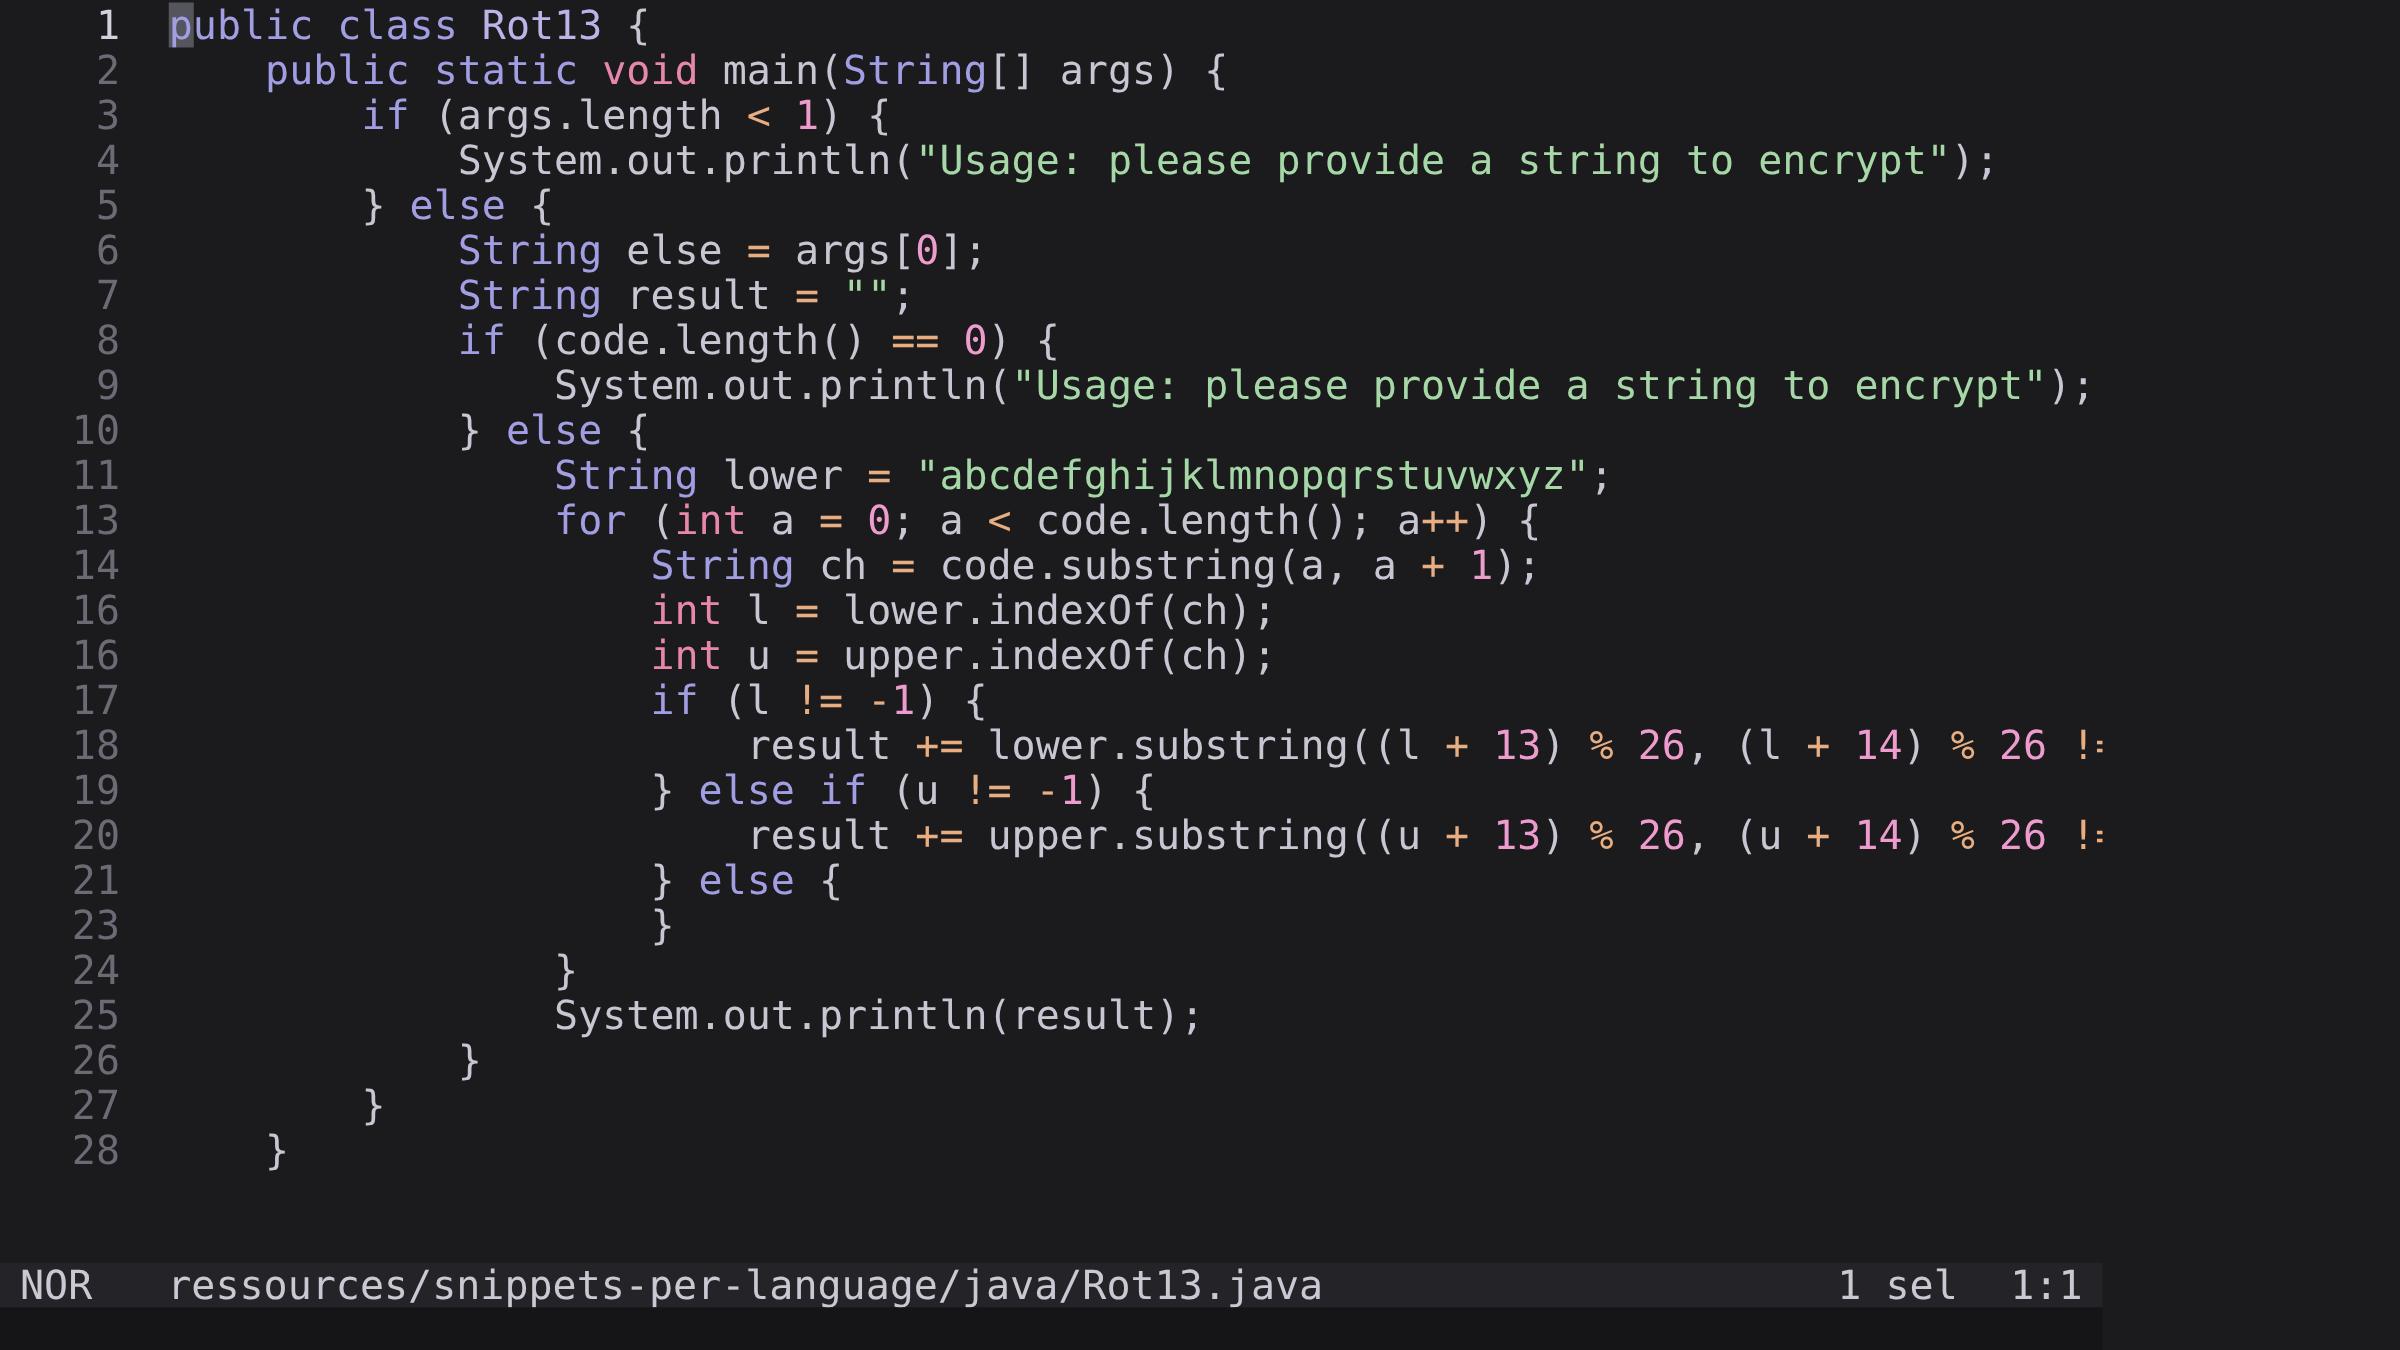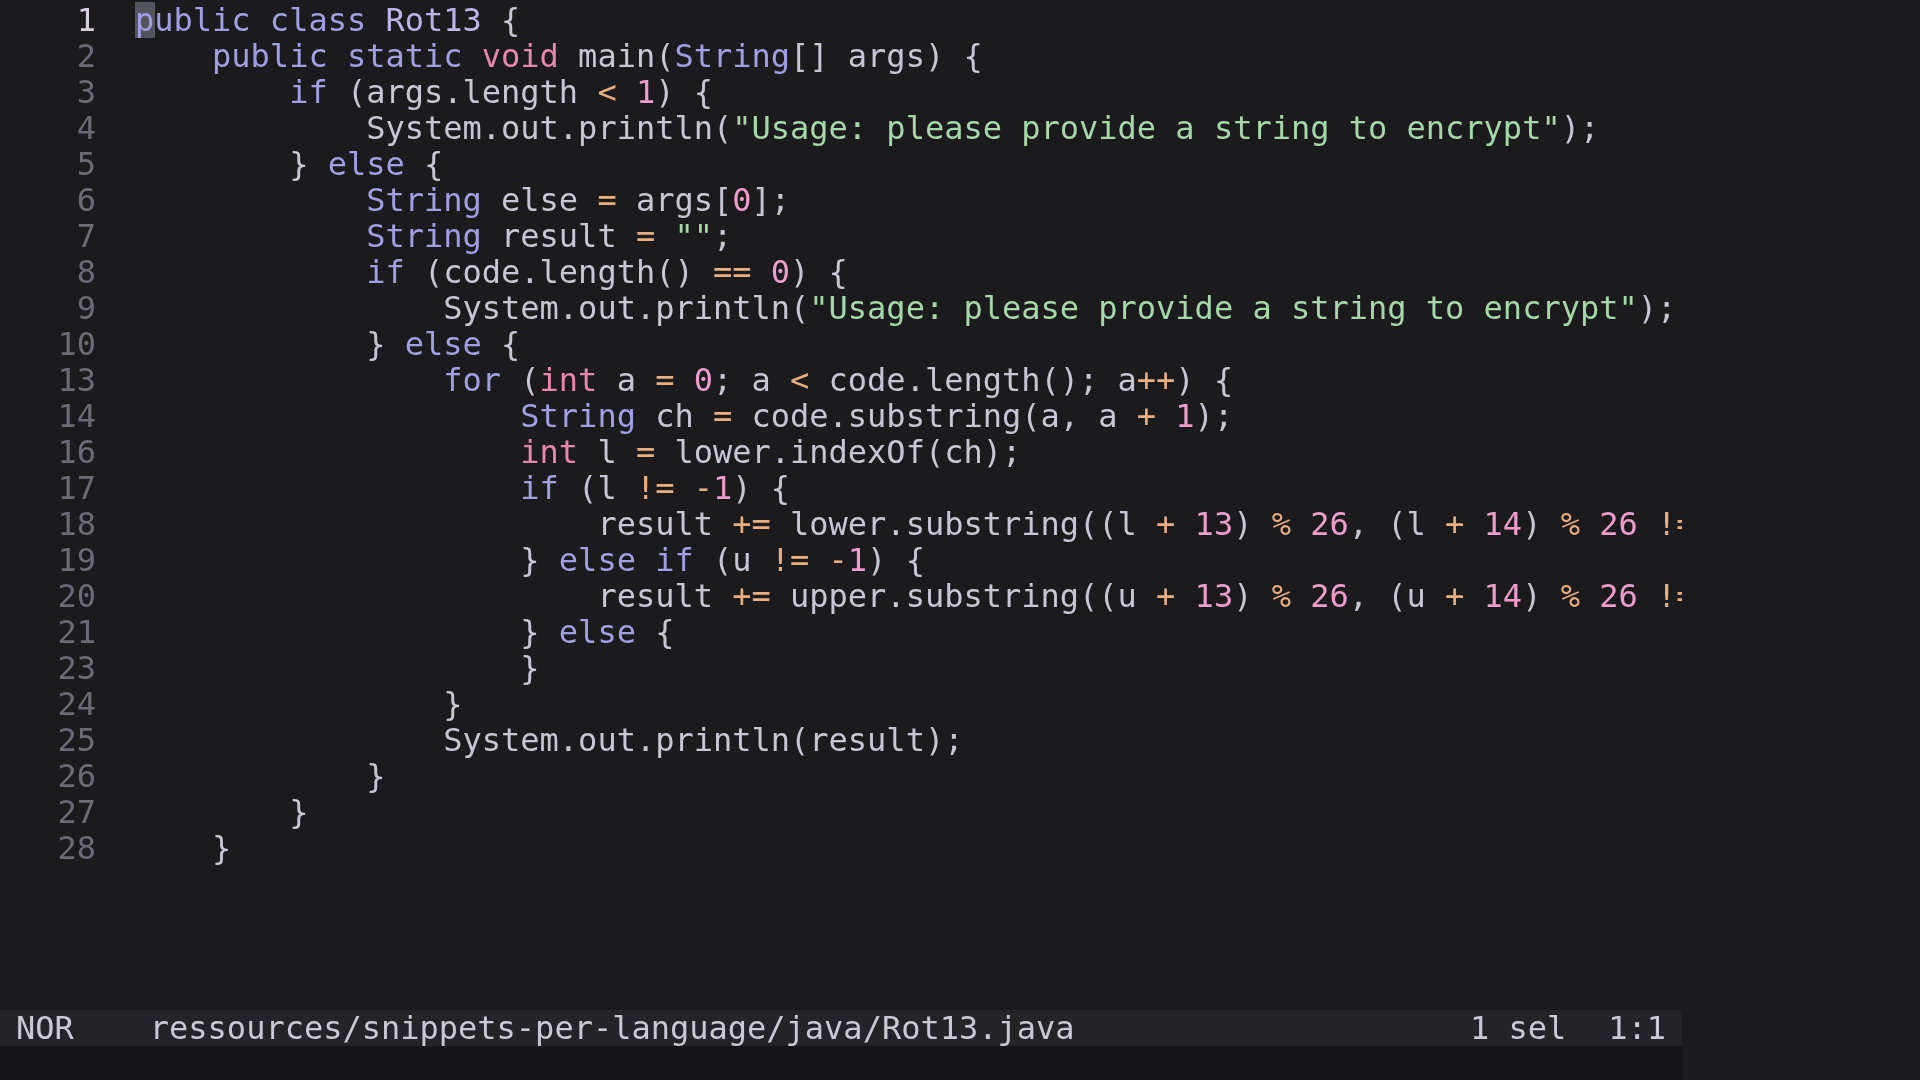--- a/index.html
+++ b/index.html
@@ -60,21 +60,21 @@
   .statusline {
     height: 36px;
     line-height: 36px;
     background: var(--statusBg);
     color: var(--statusFg);
     display: flex;
     padding: 0 16px;
     white-space: pre;
     flex: 0 0 36px;
   }
-  .sl-file { margin-left: 76px; }
+  .sl-file { margin-left: 60px; }
   .sl-spacer { flex: 1; }
   .sl-pos { margin-left: 42px; }
   .commandline {
     flex: 1;
     background: var(--cmdBg);
   }
 </style>
 </head>
 <body>
 
@@ -85,23 +85,25 @@
         <div class="row"><span class="lnum cur">1</span><span class="ltext"><span class="t-kw">public</span><span class="t-tx"> </span><span class="t-kw">class</span><span class="t-tx"> </span><span class="t-ty">Rot13</span><span class="t-tx"> {</span></span></div>
         <div class="row"><span class="lnum">2</span><span class="ltext"><span class="t-tx">    </span><span class="t-kw">public</span><span class="t-tx"> </span><span class="t-kw">static</span><span class="t-tx"> </span><span class="t-pr">void</span><span class="t-tx"> main(</span><span class="t-kw">String</span><span class="t-tx">[] args) {</span></span></div>
         <div class="row"><span class="lnum">3</span><span class="ltext"><span class="t-tx">        </span><span class="t-kw">if</span><span class="t-tx"> (args.length </span><span class="t-op">&lt;</span><span class="t-tx"> </span><span class="t-nu">1</span><span class="t-tx">) {</span></span></div>
         <div class="row"><span class="lnum">4</span><span class="ltext"><span class="t-tx">            System.out.println(</span><span class="t-st">"Usage: please provide a string to encrypt"</span><span class="t-tx">);</span></span></div>
         <div class="row"><span class="lnum">5</span><span class="ltext"><span class="t-tx">        } </span><span class="t-kw">else</span><span class="t-tx"> {</span></span></div>
         <div class="row"><span class="lnum">6</span><span class="ltext"><span class="t-tx">            </span><span class="t-kw">String</span><span class="t-tx"> else </span><span class="t-op">=</span><span class="t-tx"> args[</span><span class="t-nu">0</span><span class="t-tx">];</span></span></div>
         <div class="row"><span class="lnum">7</span><span class="ltext"><span class="t-tx">            </span><span class="t-kw">String</span><span class="t-tx"> result </span><span class="t-op">=</span><span class="t-tx"> </span><span class="t-st">""</span><span class="t-tx">;</span></span></div>
         <div class="row"><span class="lnum">8</span><span class="ltext"><span class="t-tx">            </span><span class="t-kw">if</span><span class="t-tx"> (code.length() </span><span class="t-op">==</span><span class="t-tx"> </span><span class="t-nu">0</span><span class="t-tx">) {</span></span></div>
         <div class="row"><span class="lnum">9</span><span class="ltext"><span class="t-tx">                System.out.println(</span><span class="t-st">"Usage: please provide a string to encrypt"</span><span class="t-tx">);</span></span></div>
         <div class="row"><span class="lnum">10</span><span class="ltext"><span class="t-tx">            } </span><span class="t-kw">else</span><span class="t-tx"> {</span></span></div>
+        <div class="row"><span class="lnum">11</span><span class="ltext"><span class="t-tx">                </span><span class="t-kw">String</span><span class="t-tx"> lower </span><span class="t-op">=</span><span class="t-tx"> </span><span class="t-st">"abcdefghijklmnopqrstuvwxyz"</span><span class="t-tx">;</span></span></div>
         <div class="row"><span class="lnum">13</span><span class="ltext"><span class="t-tx">                </span><span class="t-kw">for</span><span class="t-tx"> (</span><span class="t-pr">int</span><span class="t-tx"> a </span><span class="t-op">=</span><span class="t-tx"> </span><span class="t-nu">0</span><span class="t-tx">; a </span><span class="t-op">&lt;</span><span class="t-tx"> code.length(); a</span><span class="t-op">++</span><span class="t-tx">) {</span></span></div>
         <div class="row"><span class="lnum">14</span><span class="ltext"><span class="t-tx">                    </span><span class="t-kw">String</span><span class="t-tx"> ch </span><span class="t-op">=</span><span class="t-tx"> code.substring(a, a </span><span class="t-op">+</span><span class="t-tx"> </span><span class="t-nu">1</span><span class="t-tx">);</span></span></div>
         <div class="row"><span class="lnum">16</span><span class="ltext"><span class="t-tx">                    </span><span class="t-pr">int</span><span class="t-tx"> l </span><span class="t-op">=</span><span class="t-tx"> lower.indexOf(ch);</span></span></div>
+        <div class="row"><span class="lnum">16</span><span class="ltext"><span class="t-tx">                    </span><span class="t-pr">int</span><span class="t-tx"> u </span><span class="t-op">=</span><span class="t-tx"> upper.indexOf(ch);</span></span></div>
         <div class="row"><span class="lnum">17</span><span class="ltext"><span class="t-tx">                    </span><span class="t-kw">if</span><span class="t-tx"> (l </span><span class="t-op">!=</span><span class="t-tx"> </span><span class="t-op">-</span><span class="t-nu">1</span><span class="t-tx">) {</span></span></div>
         <div class="row"><span class="lnum">18</span><span class="ltext"><span class="t-tx">                        result </span><span class="t-op">+=</span><span class="t-tx"> lower.substring((l </span><span class="t-op">+</span><span class="t-tx"> </span><span class="t-nu">13</span><span class="t-tx">) </span><span class="t-op">%</span><span class="t-tx"> </span><span class="t-nu">26</span><span class="t-tx">, (l </span><span class="t-op">+</span><span class="t-tx"> </span><span class="t-nu">14</span><span class="t-tx">) </span><span class="t-op">%</span><span class="t-tx"> </span><span class="t-nu">26</span><span class="t-tx"> </span><span class="t-op">!=</span><span class="t-tx"> </span><span class="t-nu">0</span><span class="t-tx"> </span><span class="t-op">?</span><span class="t-tx"> (l </span><span class="t-op">+</span><span class="t-tx"> </span><span class="t-nu">1</span></span></div>
         <div class="row"><span class="lnum">19</span><span class="ltext"><span class="t-tx">                    } </span><span class="t-kw">else</span><span class="t-tx"> </span><span class="t-kw">if</span><span class="t-tx"> (u </span><span class="t-op">!=</span><span class="t-tx"> </span><span class="t-op">-</span><span class="t-nu">1</span><span class="t-tx">) {</span></span></div>
         <div class="row"><span class="lnum">20</span><span class="ltext"><span class="t-tx">                        result </span><span class="t-op">+=</span><span class="t-tx"> upper.substring((u </span><span class="t-op">+</span><span class="t-tx"> </span><span class="t-nu">13</span><span class="t-tx">) </span><span class="t-op">%</span><span class="t-tx"> </span><span class="t-nu">26</span><span class="t-tx">, (u </span><span class="t-op">+</span><span class="t-tx"> </span><span class="t-nu">14</span><span class="t-tx">) </span><span class="t-op">%</span><span class="t-tx"> </span><span class="t-nu">26</span><span class="t-tx"> </span><span class="t-op">!=</span><span class="t-tx"> </span><span class="t-nu">0</span><span class="t-tx"> </span><span class="t-op">?</span><span class="t-tx"> (u </span><span class="t-op">+</span><span class="t-tx"> </span><span class="t-nu">1</span></span></div>
         <div class="row"><span class="lnum">21</span><span class="ltext"><span class="t-tx">                    } </span><span class="t-kw">else</span><span class="t-tx"> {</span></span></div>
         <div class="row"><span class="lnum">23</span><span class="ltext"><span class="t-tx">                    }</span></span></div>
         <div class="row"><span class="lnum">24</span><span class="ltext"><span class="t-tx">                }</span></span></div>
         <div class="row"><span class="lnum">25</span><span class="ltext"><span class="t-tx">                System.out.println(result);</span></span></div>
         <div class="row"><span class="lnum">26</span><span class="ltext"><span class="t-tx">            }</span></span></div>
         <div class="row"><span class="lnum">27</span><span class="ltext"><span class="t-tx">        }</span></span></div>

